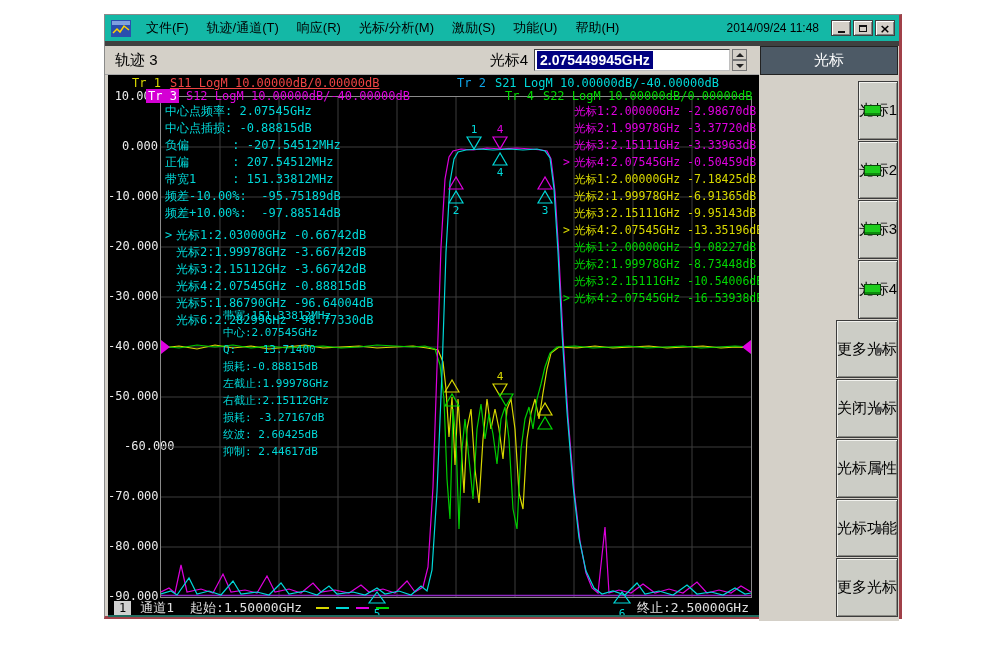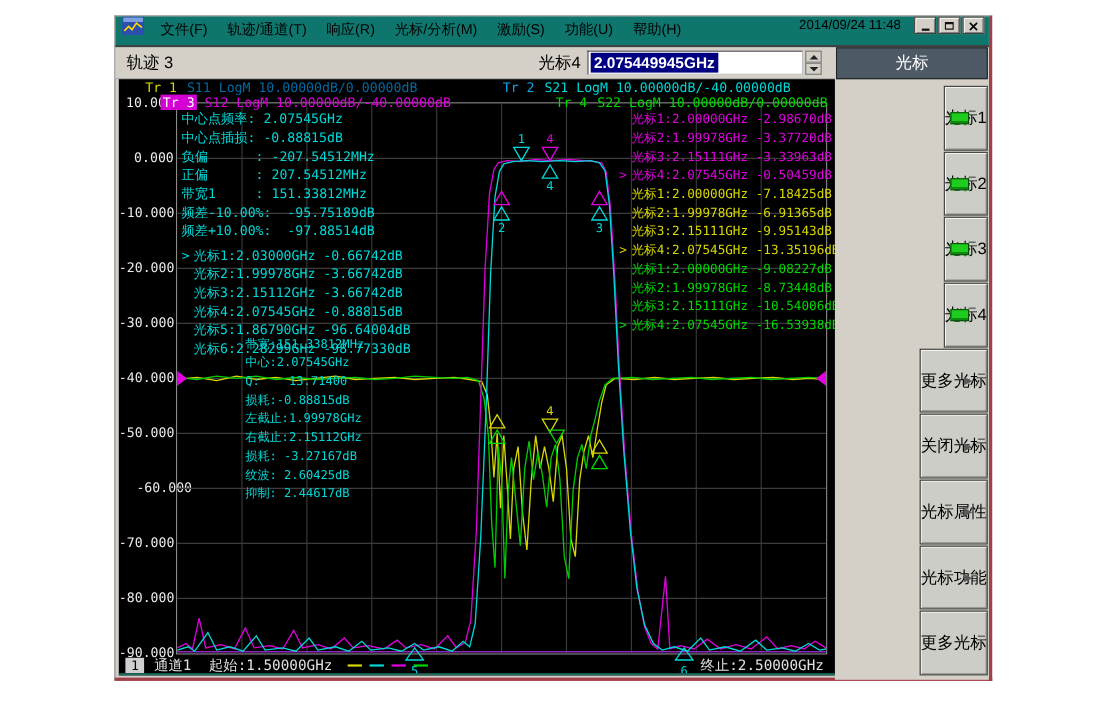--- a/index.html
+++ b/index.html
@@ -3,22 +3,22 @@
 <meta charset="utf-8">
 <style>
   html,body{margin:0;padding:0;}
   body{width:1000px;height:662px;background:#ffffff;position:relative;overflow:hidden;
        font-family:"Liberation Sans",sans-serif;}
   
   .app-window{position:absolute;left:104px;top:14px;width:798px;height:605px;
     background:#d4d0c8;border:1px solid #8a8a8a;border-right:3px solid #a04048;
     border-bottom:3px solid #a04048;box-sizing:border-box;}
   
-  .menubar{height:26px;display:flex;align-items:flex-start;padding:0 4px;background:#0f766e;
-    border-bottom:2px solid #404040;font-size:13px;color:#000;}
+  .menubar{height:26px;display:flex;align-items:center;padding:0 4px;background:#14b8a6;
+    border-bottom:5px solid #404040;font-size:13px;color:#000;}
   .app-icon{width:20px;height:17px;margin:0 6px 0 2px;display:inline-block;}
   .menu-item{padding:3px 9px;white-space:nowrap;cursor:default;}
   .datetime{margin-left:auto;font-size:12px;padding-right:10px;}
   .winbtns{display:flex;}
   .wb{width:18px;height:14px;background:#d4d0c8;border:1px solid #404040;
     box-shadow:inset 1px 1px 0 #ffffff, inset -1px -1px 0 #808080;
     display:flex;align-items:center;justify-content:center;margin-left:2px;}
   .g-min{width:7px;height:2px;background:#111;margin-top:7px;}
   .g-res{width:8px;height:7px;border:1px solid #111;border-top-width:2px;box-sizing:border-box;}
   .g-close::before{content:"\00D7";font:bold 13px "DejaVu Sans",sans-serif;line-height:1;}
@@ -119,21 +119,21 @@
           <span class="sel-text">2.075449945GHz</span>
         </span>
         <span class="spinner">
           <span class="spin-btn spin-up"></span>
           <span class="spin-btn spin-down"></span>
         </span>
       </div>
 
       <div class="main-black">
         <div id="legend">
-            <div class="legend-entry" style="left: 22px; top: 1px;"><span class="tr-id" style="color: rgb(216, 216, 0);">Tr 1</span><span style="color: #0369a1;">S11 LogM 10.00000dB/0.00000dB</span></div>
+            <div class="legend-entry" style="left: 22px; top: 1px;"><span class="tr-id" style="color: rgb(216, 216, 0);">Tr 1</span><span style="color: #ef4444; text-decoration: underline;">S11 LogM 10.00000dB/0.00000dB</span></div>
             <div class="legend-entry" style="left: 347px; top: 1px;"><span class="tr-id" style="color: #0ea5e9;">Tr 2</span><span style="color: rgb(0, 216, 216);">S21 LogM 10.00000dB/-40.00000dB</span></div>
             <div class="legend-entry" style="left: 38px; top: 14px;"><span class="tr-id selected">Tr 3</span><span style="color: rgb(224, 0, 224);">S12 LogM 10.00000dB/-40.00000dB</span></div>
             <div class="legend-entry" style="left: 347px; top: 14px; margin-left: 48px;"><span class="tr-id" style="color: rgb(0, 216, 0);">Tr 4</span><span style="color: rgb(0, 216, 0);">S22 LogM 10.00000dB/0.00000dB</span></div>
           </div>
         <div id="y-labels">
             <div class="ylabel" style="top: 14px;">10.000</div>
             <div class="ylabel" style="top: 64px;">0.000</div>
             <div class="ylabel" style="top: 114px;">-10.000</div>
             <div class="ylabel" style="top: 164px;">-20.000</div>
             <div class="ylabel" style="top: 214px;">-30.000</div>

